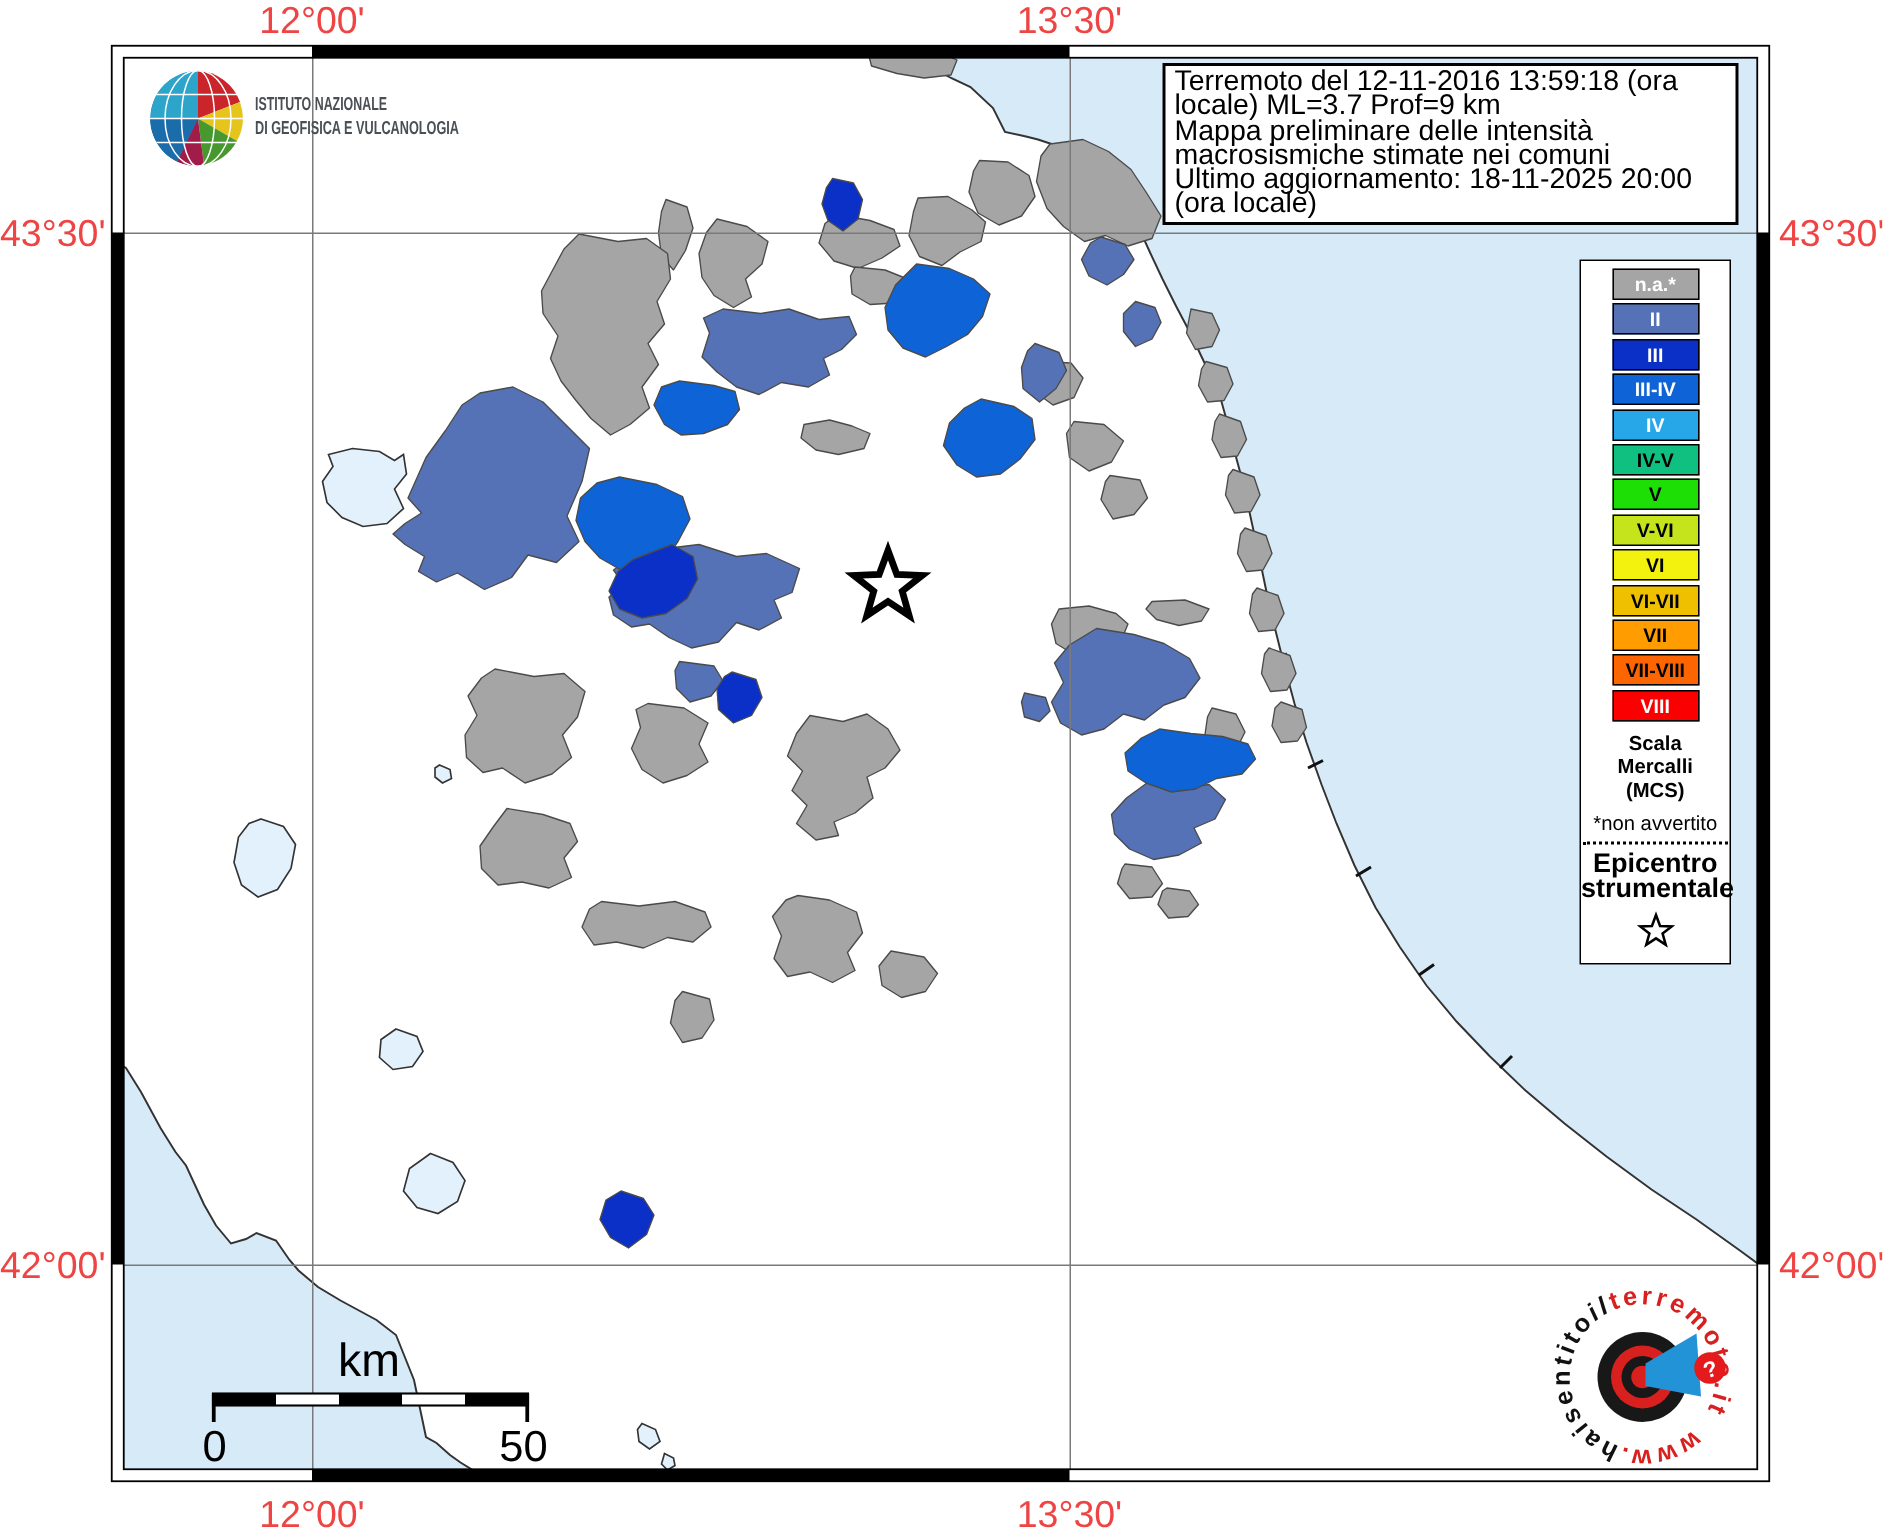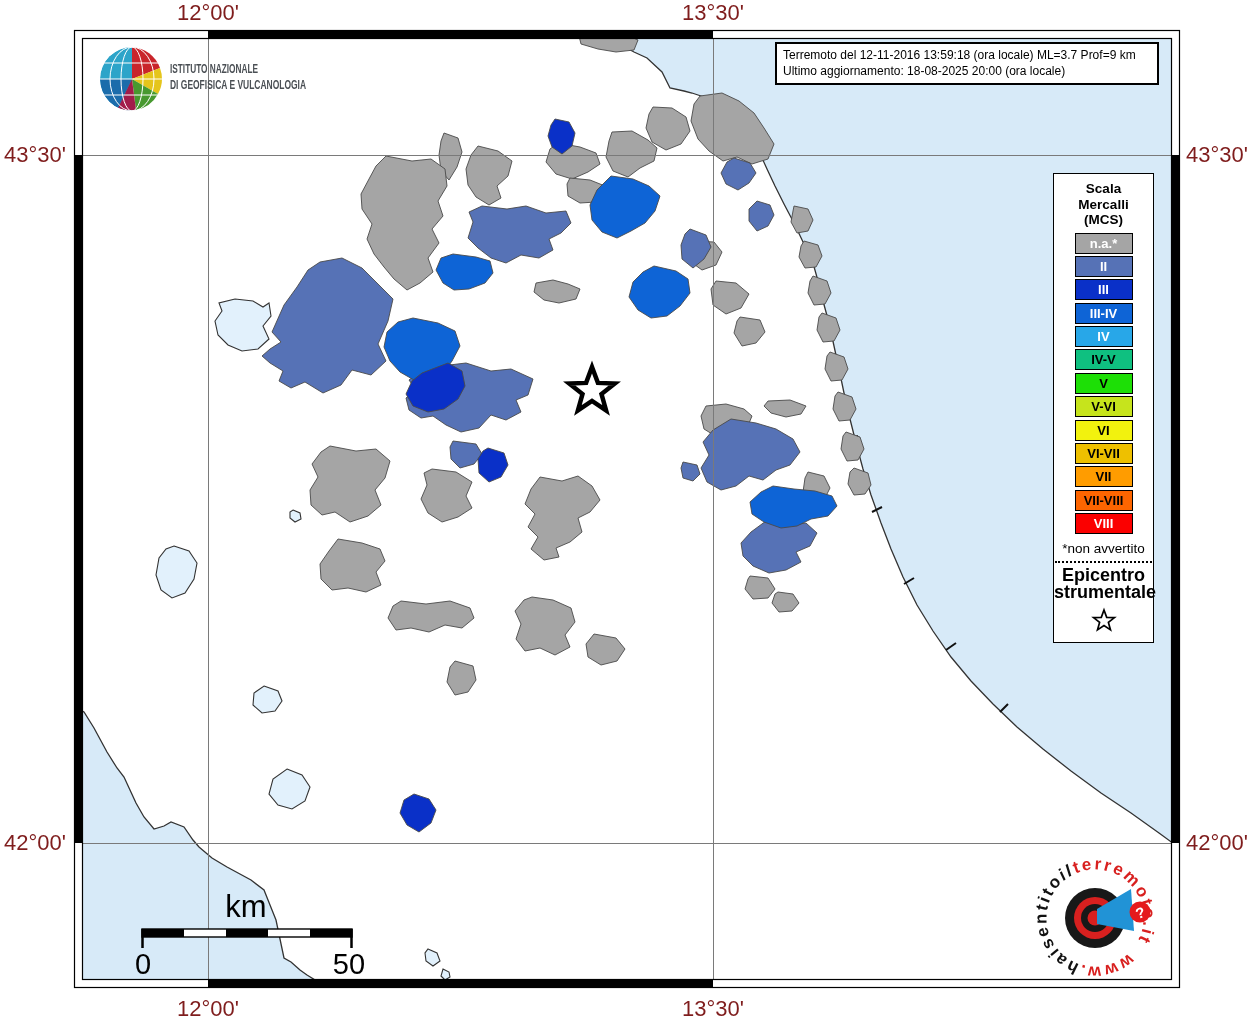--- a/index.html
+++ b/index.html
@@ -1,26 +1,26 @@
 <!DOCTYPE html>
 <html><head>
 <meta charset="utf-8">
 <style>
   html,body{margin:0;padding:0;background:#fff;}
   #stage{position:relative;width:1255px;height:1024px;background:#fff;
          font-family:"Liberation Sans",sans-serif;overflow:hidden;}
   #mapsvg{position:absolute;left:0;top:0;}
-  .grid-lbl{position:absolute;font-size:22px;color:#7f1d1d;white-space:nowrap;}
+  .grid-lbl{position:absolute;font-size:25px;color:#ef4444;white-space:nowrap;}
   .lon-top{top:0;width:120px;text-align:center;}
   .lon-bot{top:996px;width:120px;text-align:center;}
   .lat-left{left:0;width:66px;text-align:right;}
   .lat-right{left:1186px;width:69px;text-align:left;}
   #info-box{position:absolute;left:775px;top:42px;width:368px;
             background:#fff;border:2px solid #000;padding:3px 6px;
-            font-size:12px;line-height:16.3px;color:#000;}
+            font-size:19px;line-height:16.3px;color:#000;}
   #legend{position:absolute;left:1053px;top:173px;width:99px;height:468px;
           background:#fff;border:1.5px solid #000;text-align:center;}
   .lg-title{font-weight:bold;font-size:13.5px;line-height:15.5px;}
   #legend-title{padding-top:7px;}
   #legend-items{margin-top:5px;}
   .lg-swatch{width:56px;height:19px;line-height:19px;margin:2.4px auto 0;
              border:1.6px solid #000;font-weight:bold;font-size:13px;}
   #legend-footnote{margin-top:7px;font-size:13.5px;text-align:center;}
   #legend-divider{border:none;border-top:2px dotted #000;margin:5px 1px 4px;}
   .lg-epi{font-weight:bold;font-size:18px;line-height:16.5px;}
@@ -191,44 +191,45 @@
   <div class="grid-lbl lon-top" style="left:653px;">13°30'</div>
   <div class="grid-lbl lon-bot" style="left:148px;">12°00'</div>
   <div class="grid-lbl lon-bot" style="left:653px;">13°30'</div>
   <div class="grid-lbl lat-left" style="top:142px;">43°30'</div>
   <div class="grid-lbl lat-left" style="top:830px;">42°00'</div>
   <div class="grid-lbl lat-right" style="top:142px;">43°30'</div>
   <div class="grid-lbl lat-right" style="top:830px;">42°00'</div>
 
   <div id="info-box">
     <div>Terremoto del 12-11-2016 13:59:18 (ora locale) ML=3.7 Prof=9 km</div>
-    <div>Ultimo aggiornamento: 18-08-2025 20:00 (ora locale)</div>
+    <div>Mappa preliminare delle intensità macrosismiche stimate nei comuni</div>
+    <div>Ultimo aggiornamento: 18-11-2025 20:00 (ora locale)</div>
   </div>
 
   <div id="legend">
-    <div id="legend-title">
-      <div class="lg-title">Scala</div>
-      <div class="lg-title">Mercalli</div>
-      <div class="lg-title">(MCS)</div>
-    </div>
     <div id="legend-items">
         <div class="lg-swatch" style="background: rgb(165, 165, 165); color: rgb(255, 255, 255);">n.a.*</div>
         <div class="lg-swatch" style="background: rgb(86, 114, 182); color: rgb(255, 255, 255);">II</div>
         <div class="lg-swatch" style="background: rgb(10, 48, 200); color: rgb(255, 255, 255);">III</div>
         <div class="lg-swatch" style="background: rgb(14, 100, 214); color: rgb(255, 255, 255);">III-IV</div>
         <div class="lg-swatch" style="background: rgb(40, 167, 232); color: rgb(255, 255, 255);">IV</div>
         <div class="lg-swatch" style="background: rgb(15, 192, 128); color: rgb(0, 0, 0);">IV-V</div>
         <div class="lg-swatch" style="background: rgb(29, 223, 6); color: rgb(0, 0, 0);">V</div>
         <div class="lg-swatch" style="background: rgb(198, 228, 28); color: rgb(0, 0, 0);">V-VI</div>
         <div class="lg-swatch" style="background: rgb(242, 242, 14); color: rgb(0, 0, 0);">VI</div>
         <div class="lg-swatch" style="background: rgb(238, 192, 0); color: rgb(0, 0, 0);">VI-VII</div>
         <div class="lg-swatch" style="background: rgb(255, 156, 0); color: rgb(0, 0, 0);">VII</div>
         <div class="lg-swatch" style="background: rgb(253, 101, 0); color: rgb(0, 0, 0);">VII-VIII</div>
         <div class="lg-swatch" style="background: rgb(251, 0, 0); color: rgb(255, 255, 255);">VIII</div>
       </div>
+    <div id="legend-title">
+      <div class="lg-title">Scala</div>
+      <div class="lg-title">Mercalli</div>
+      <div class="lg-title">(MCS)</div>
+    </div>
     <div id="legend-footnote">*non avvertito</div>
     <hr id="legend-divider">
     <div class="lg-epi">Epicentro</div>
     <div class="lg-epi">strumentale</div>
     <svg id="legend-star" width="30" height="32" viewBox="0 0 30 32">
       <path d="M15,5 L17.7,12.3 L25.5,12.6 L19.4,17.4 L21.5,24.9 L15,20.6 L8.5,24.9 L10.6,17.4 L4.5,12.6 L12.3,12.3 Z" fill="#fff" stroke="#000" stroke-width="1.7"></path>
     </svg>
   </div>
 
 </div>

